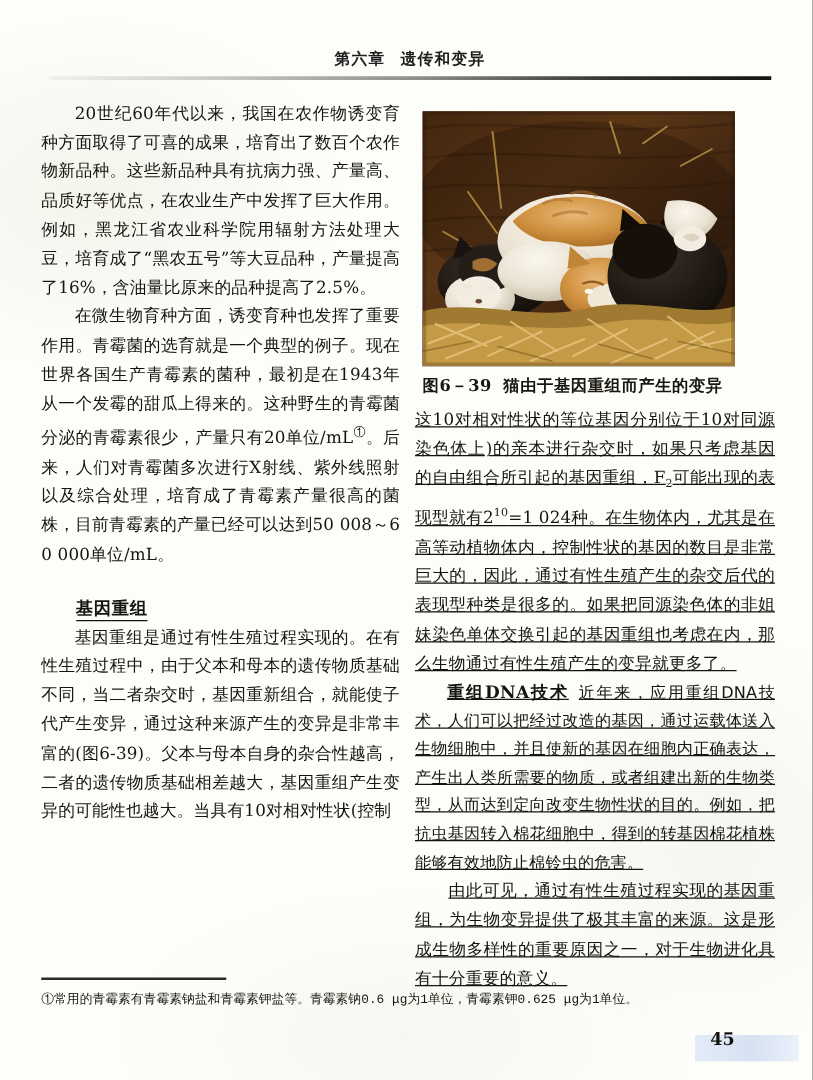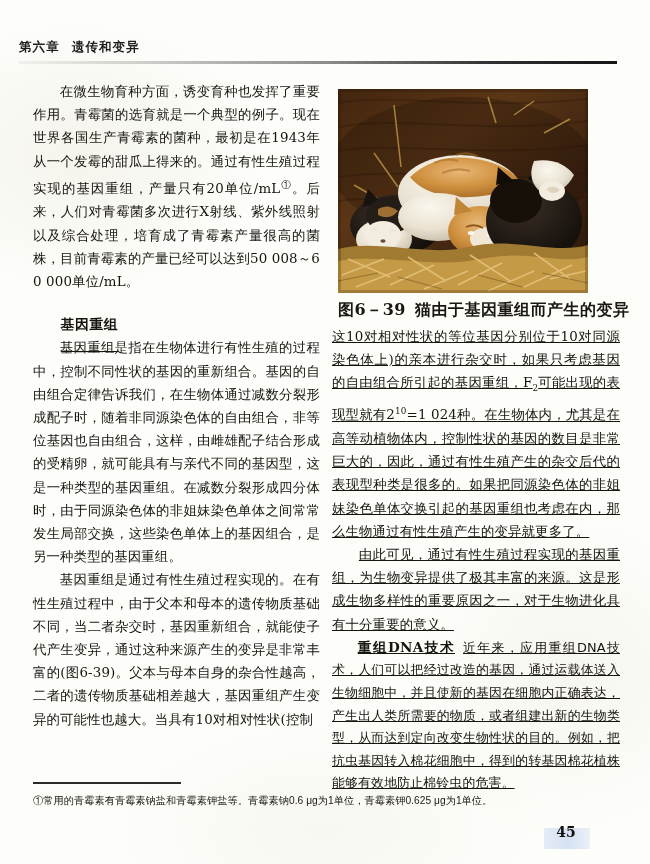--- a/index.html
+++ b/index.html
@@ -32,23 +32,23 @@
     pointer-events: none;
     z-index: 0;
   }
 
   .layer { position: relative; z-index: 1; }
 
   
   .runhead {
     position: absolute;
     top: 36px;
-    left: 19px;
+    left: 39px;
     right: 33px;
-    text-align: left;
+    text-align: center;
   }
   .runhead-text {
     font-family: "DejaVu Serif", "Liberation Serif", serif;
     font-size: 12.5px;
     font-weight: 700;
     color: #1d1d1d;
     letter-spacing: 1.1px;
     display: inline-block;
   }
   .runhead-chapter { margin-right: 12px; }
@@ -88,21 +88,21 @@
   .sec-head {
     margin: 20px 0 0 0;
     text-indent: 2em;
     font-size: 13.8px;
     font-weight: 700;
     line-height: 23px;
     letter-spacing: .6px;
   }
   .sec-head span {
     border-bottom: 1.6px solid #17150f;
-    padding-bottom: 19px;
+    padding-bottom: 1px;
   }
 
   .runin {
     font-weight: 700;
     letter-spacing: .3px;
     margin-right: 8px;
   }
   
   p.body.light {
     font-family: "DejaVu Sans", "Liberation Sans", sans-serif;
@@ -132,23 +132,23 @@
     width: 250px;
     height: 204px;
     overflow: hidden;
     background: #3a2313;
   }
   .photo svg { display: block; width: 100%; height: 100%; }
 
   .fig-cap {
     margin-top: 7px;
     width: 282px;
-    text-align: center;
-    font-family: "DejaVu Serif", "Liberation Serif", serif;
-    font-size: 16px;
+    text-align: left;
+    font-family: "DejaVu Serif", "Liberation Serif", serif;
+    font-size: 13px;
     font-weight: 700;
     color: #19170f;
     letter-spacing: .5px;
     white-space: nowrap;
   }
   .fig-cap .cap-num { margin-right: 9px; }
 
   
   .footnote {
     position: absolute;
@@ -156,35 +156,36 @@
     top: 782px;
     width: 584px;
   }
   .fn-rule {
     width: 148px;
     height: 1.6px;
     background: #2d2b27;
     margin-bottom: 9px;
   }
   .fn-text {
-    font-family: Liberation Sans, sans-serif;
+    font-family: Liberation Mono, monospace;
     font-size: 10.2px;
     line-height: 15px;
     color: #19170f;
     letter-spacing: .05px;
     white-space: nowrap;
   }
 
   
   .folio {
     position: absolute;
-    left: 544px;
+    left: 556px;
     top: 828px;
     width: 46px;
     height: 21px;
+    padding-left: 37px;
   }
   .folio-bar {
     position: absolute;
     inset: 0;
     background: linear-gradient(to right, #dfe9f6 0%, #cfdcf0 55%, #e8eff9 100%);
     opacity: .85;
   }
   .folio-num {
     position: absolute;
     left: 0;
@@ -203,26 +204,26 @@
 <div class="page">
   <div class="layer">
 
     <div class="runhead">
       <div class="runhead-text"><span class="runhead-chapter">第六章</span><span>遗传和变异</span></div>
       <div class="runhead-rule"></div>
     </div>
 
     <div class="col col-left">
 
-
-      <p class="body"><span>在微生物育种方面，诱变育种也发挥了重要作用。青霉菌的选育就是一个典型的例子。现在世界各国生产青霉素的菌种，最初是在1943年从一个发霉的甜瓜上得来的。通过有性生殖过程实现的基因重组，产量只有20单位/mL</span><span class="fn-mark">①</span><span>。后来，人们对青霉菌多次进行X射线、紫外线照射以及综合处理，培育成了青霉素产量很高的菌株，目前青霉素的产量已经可以达到50 008～60 000单位/mL。</span></p>
+      <p class="body">20世纪60年代以来，我国在农作物诱变育种方面取得了可喜的成果，培育出了数百个农作物新品种。这些新品种具有抗病力强、产量高、品质好等优点，在农业生产中发挥了巨大作用。例如，黑龙江省农业科学院用辐射方法处理大豆，培育成了“黑农五号”等大豆品种，产量提高了16%，含油量比原来的品种提高了2.5%。</p>
+
+      <p class="body"><span>在微生物育种方面，诱变育种也发挥了重要作用。青霉菌的选育就是一个典型的例子。现在世界各国生产青霉素的菌种，最初是在1943年从一个发霉的甜瓜上得来的。这种野生的青霉菌分泌的青霉素很少，产量只有20单位/mL</span><span class="fn-mark">①</span><span>。后来，人们对青霉菌多次进行X射线、紫外线照射以及综合处理，培育成了青霉素产量很高的菌株，目前青霉素的产量已经可以达到50 008～60 000单位/mL。</span></p>
 
       <p class="sec-head"><span>基因重组</span></p>
 
-      <p class="body">基因重组是指在生物体进行有性生殖的过程中，控制不同性状的基因的重新组合。基因的自由组合定律告诉我们，在生物体通过减数分裂形成配子时，随着非同源染色体的自由组合，非等位基因也自由组合，这样，由雌雄配子结合形成的受精卵，就可能具有与亲代不同的基因型，这是一种类型的基因重组。在减数分裂形成四分体时，由于同源染色体的非姐妹染色单体之间常常发生局部交换，这些染色单体上的基因组合，是另一种类型的基因重组。</p>
 
       <p class="body">基因重组是通过有性生殖过程实现的。在有性生殖过程中，由于父本和母本的遗传物质基础不同，当二者杂交时，基因重新组合，就能使子代产生变异，通过这种来源产生的变异是非常丰富的(图6-39)。父本与母本自身的杂合性越高，二者的遗传物质基础相差越大，基因重组产生变异的可能性也越大。当具有10对相对性状(控制</p>
     </div>
 
     <div class="figure">
       <div class="photo">
         <svg viewBox="0 0 250 204" preserveAspectRatio="none">
           <defs>
             <linearGradient id="bgdark" x1="0" y1="0" x2="1" y2="1">
               <stop offset="0%" stop-color="#43260f"></stop>
@@ -341,23 +342,23 @@
           <rect x="0" y="0" width="250" height="204" fill="none" stroke="#1b0f06" stroke-width="6" opacity="0.22"></rect>
         </svg>
       </div>
       <div class="fig-cap"><span class="cap-num">图6－39</span><span>猫由于基因重组而产生的变异</span></div>
     </div>
 
     <div class="col col-right">
 
       <p class="body noindent"><span>这10对相对性状的等位基因分别位于10对同源染色体上)的亲本进行杂交时，如果只考虑基因的自由组合所引起的基因重组，F</span><sub>2</sub><span>可能出现的表现型就有2</span><sup>10</sup><span>=1 024种。在生物体内，尤其是在高等动植物体内，控制性状的基因的数目是非常巨大的，因此，通过有性生殖产生的杂交后代的表现型种类是很多的。如果把同源染色体的非姐妹染色单体交换引起的基因重组也考虑在内，那么生物通过有性生殖产生的变异就更多了。</span></p>
 
+      <p class="body light"><span class="runin">重组DNA技术</span><span>近年来，应用重组DNA技术，人们可以把经过改造的基因，通过运载体送入生物细胞中，并且使新的基因在细胞内正确表达，产生出人类所需要的物质，或者组建出新的生物类型，从而达到定向改变生物性状的目的。例如，把抗虫基因转入棉花细胞中，得到的转基因棉花植株能够有效地防止棉铃虫的危害。</span></p>
+
       <p class="body">由此可见，通过有性生殖过程实现的基因重组，为生物变异提供了极其丰富的来源。这是形成生物多样性的重要原因之一，对于生物进化具有十分重要的意义。</p>
-
-      <p class="body light"><span class="runin">重组DNA技术</span><span>近年来，应用重组DNA技术，人们可以把经过改造的基因，通过运载体送入生物细胞中，并且使新的基因在细胞内正确表达，产生出人类所需要的物质，或者组建出新的生物类型，从而达到定向改变生物性状的目的。例如，把抗虫基因转入棉花细胞中，得到的转基因棉花植株能够有效地防止棉铃虫的危害。</span></p>
     </div>
 
     <div class="footnote">
       <div class="fn-rule"></div>
       <div class="fn-text">①常用的青霉素有青霉素钠盐和青霉素钾盐等。青霉素钠0.6 μg为1单位，青霉素钾0.625 μg为1单位。</div>
     </div>
 
     <div class="folio">
       <div class="folio-bar"></div>
       <div class="folio-num">45</div>

